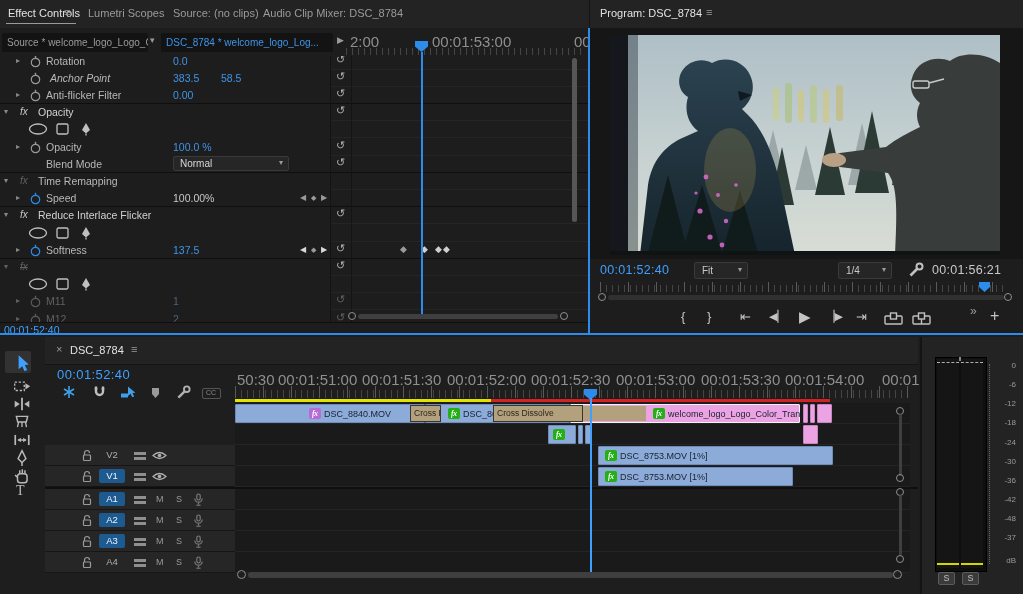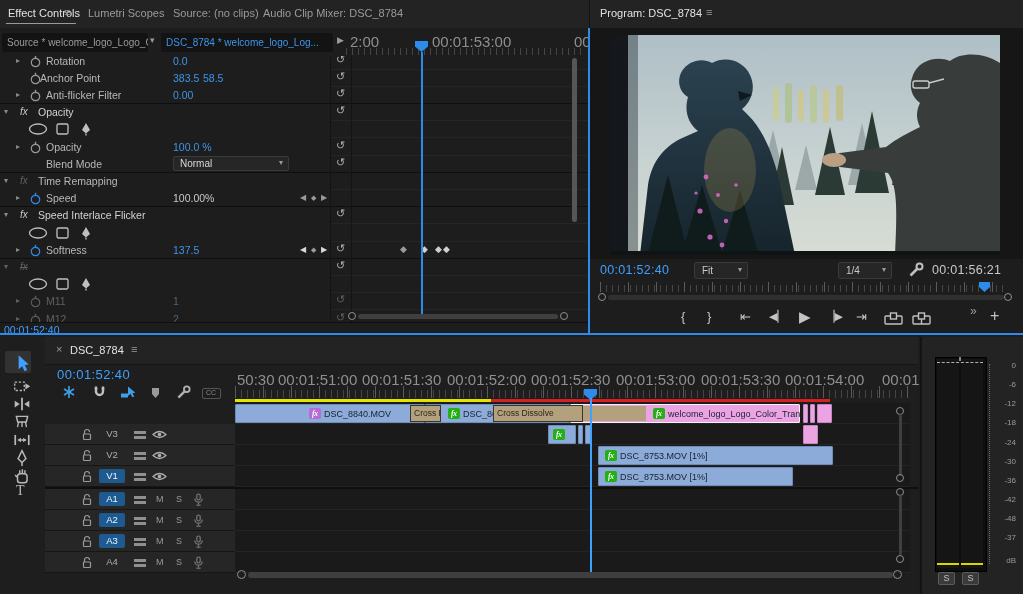--- a/index.html
+++ b/index.html
@@ -99,23 +99,23 @@
         <span class="val blue" style="left:173px;">0.0</span>
         <span class="reset">↺</span>
       </div>
 
       <div class="ecrow" style="top:12.7px;">
         <div class="rline"></div>
         <svg class="abs" style="left:30px;top:3px;" width="11" height="13" viewBox="0 0 11 13">
             <circle cx="5.5" cy="7.5" r="4.2" fill="none" stroke="#9a9a9a" stroke-width="1.2"></circle>
             <line x1="5.5" y1="0.8" x2="5.5" y2="3" stroke="#9a9a9a" stroke-width="1.4"></line>
           </svg>
-        <span class="lbl" style="left:40px;">Anchor Point</span>
+        <span class="lbl" style="left:50px;font-style:italic;">Anchor Point</span>
         <span class="val blue" style="left:173px;">383.5</span>
-        <span class="val blue" style="left:203px;">58.5</span>
+        <span class="val blue" style="left:197px;padding-left:24px;">58.5</span>
         <span class="reset">↺</span>
       </div>
 
       <div class="ecrow" style="top:29.9px;">
         <div class="rline"></div>
         <span class="twirl" style="left:16px;">▸</span>
         <svg class="abs" style="left:30px;top:3px;" width="11" height="13" viewBox="0 0 11 13">
             <circle cx="5.5" cy="7.5" r="4.2" fill="none" stroke="#9a9a9a" stroke-width="1.2"></circle>
             <line x1="5.5" y1="0.8" x2="5.5" y2="3" stroke="#9a9a9a" stroke-width="1.4"></line>
           </svg>
@@ -186,21 +186,21 @@
         <span class="val" style="left:173px;color:#c8c8c8;">100.00%</span>
         <span class="kf" style="left:300px;">◀</span>
         <span class="kf" style="left:311px;font-size:7px;top:5px;">◆</span>
         <span class="kf" style="left:321px;">▶</span>
       </div>
 
       <div class="ecrow" style="top:150.3px;">
         <div class="rline"></div>
         <span class="twirl" style="left:4px;">▾</span>
         <span class="fxh" style="left:20px;">fx</span>
-        <span class="lbl" style="left:38px;color:#d2d2d2;">Speed Interlace Flicker</span>
+        <span class="lbl" style="left:38px;color:#d2d2d2;">Reduce Interlace Flicker</span>
         <span class="reset">↺</span>
       </div>
 
       <div class="ecrow" style="top:167.5px;">
         <div class="rline"></div>
         <svg class="abs" style="left:28px;top:3px;" width="20" height="12" viewBox="0 0 20 12">
             <ellipse cx="10" cy="6" rx="8.5" ry="5" fill="none" stroke="#c0c0c0" stroke-width="1.3"></ellipse>
           </svg>
         <svg class="abs" style="left:56px;top:3px;" width="13" height="12" viewBox="0 0 13 12">
             <rect x="1" y="1" width="11" height="10" rx="1.5" fill="none" stroke="#c0c0c0" stroke-width="1.3"></rect>
@@ -506,35 +506,20 @@
     <span class="abs rul" style="left:571px;top:34px;">00:01:53:00</span>
     <span class="abs rul" style="left:656px;top:34px;">00:01:53:30</span>
     <span class="abs rul" style="left:740px;top:34px;">00:01:54:00</span>
     <span class="abs rul" style="left:837px;top:34px;">00:01</span>
     <div class="abs ticksm" style="left:190px;top:53px;width:675px;height:8px;"></div>
     <div class="abs ticklg" style="left:190px;top:49px;width:675px;height:12px;"></div>
 
     <div class="abs" style="left:190px;top:62px;width:256px;height:3px;background:#e3e300;"></div>
     <div class="abs" style="left:446px;top:62px;width:339px;height:3px;background:#d42222;"></div>
 
-    <div class="trow" style="left:0;top:87px;">
-      <svg class="abs" style="left:37px;top:4px;" width="10" height="13" viewBox="0 0 10 13">
-          <path d="M2.5,6 V4 a2.5,2.5 0 0 1 5,0" fill="none" stroke="#9a9a9a" stroke-width="1.2"></path>
-          <rect x="1.5" y="6" width="7" height="5.5" rx="0.8" fill="none" stroke="#9a9a9a" stroke-width="1.2"></rect>
-        </svg>
-      <span class="tlabel">V3</span>
-      <svg class="abs" style="left:88px;top:6px;" width="14" height="10" viewBox="0 0 14 10">
-          <rect x="1" y="1" width="12" height="3" fill="#8f8f8f"></rect>
-          <rect x="1" y="6" width="12" height="3" fill="#8f8f8f"></rect>
-        </svg>
-      <svg class="abs" style="left:107px;top:6px;" width="15" height="9" viewBox="0 0 15 9">
-          <path d="M1,4.5 Q7.5,-1.5 14,4.5 Q7.5,10.5 1,4.5 Z" fill="none" stroke="#b0b0b0" stroke-width="1.2"></path>
-          <circle cx="7.5" cy="4.5" r="1.8" fill="#b0b0b0"></circle>
-        </svg>
-    </div>
     <div class="trow" style="left:0;top:108px;">
       <svg class="abs" style="left:37px;top:4px;" width="10" height="13" viewBox="0 0 10 13">
           <path d="M2.5,6 V4 a2.5,2.5 0 0 1 5,0" fill="none" stroke="#9a9a9a" stroke-width="1.2"></path>
           <rect x="1.5" y="6" width="7" height="5.5" rx="0.8" fill="none" stroke="#9a9a9a" stroke-width="1.2"></rect>
         </svg>
       <span class="tlabel">V2</span>
       <svg class="abs" style="left:88px;top:6px;" width="14" height="10" viewBox="0 0 14 10">
           <rect x="1" y="1" width="12" height="3" fill="#8f8f8f"></rect>
           <rect x="1" y="6" width="12" height="3" fill="#8f8f8f"></rect>
         </svg>

